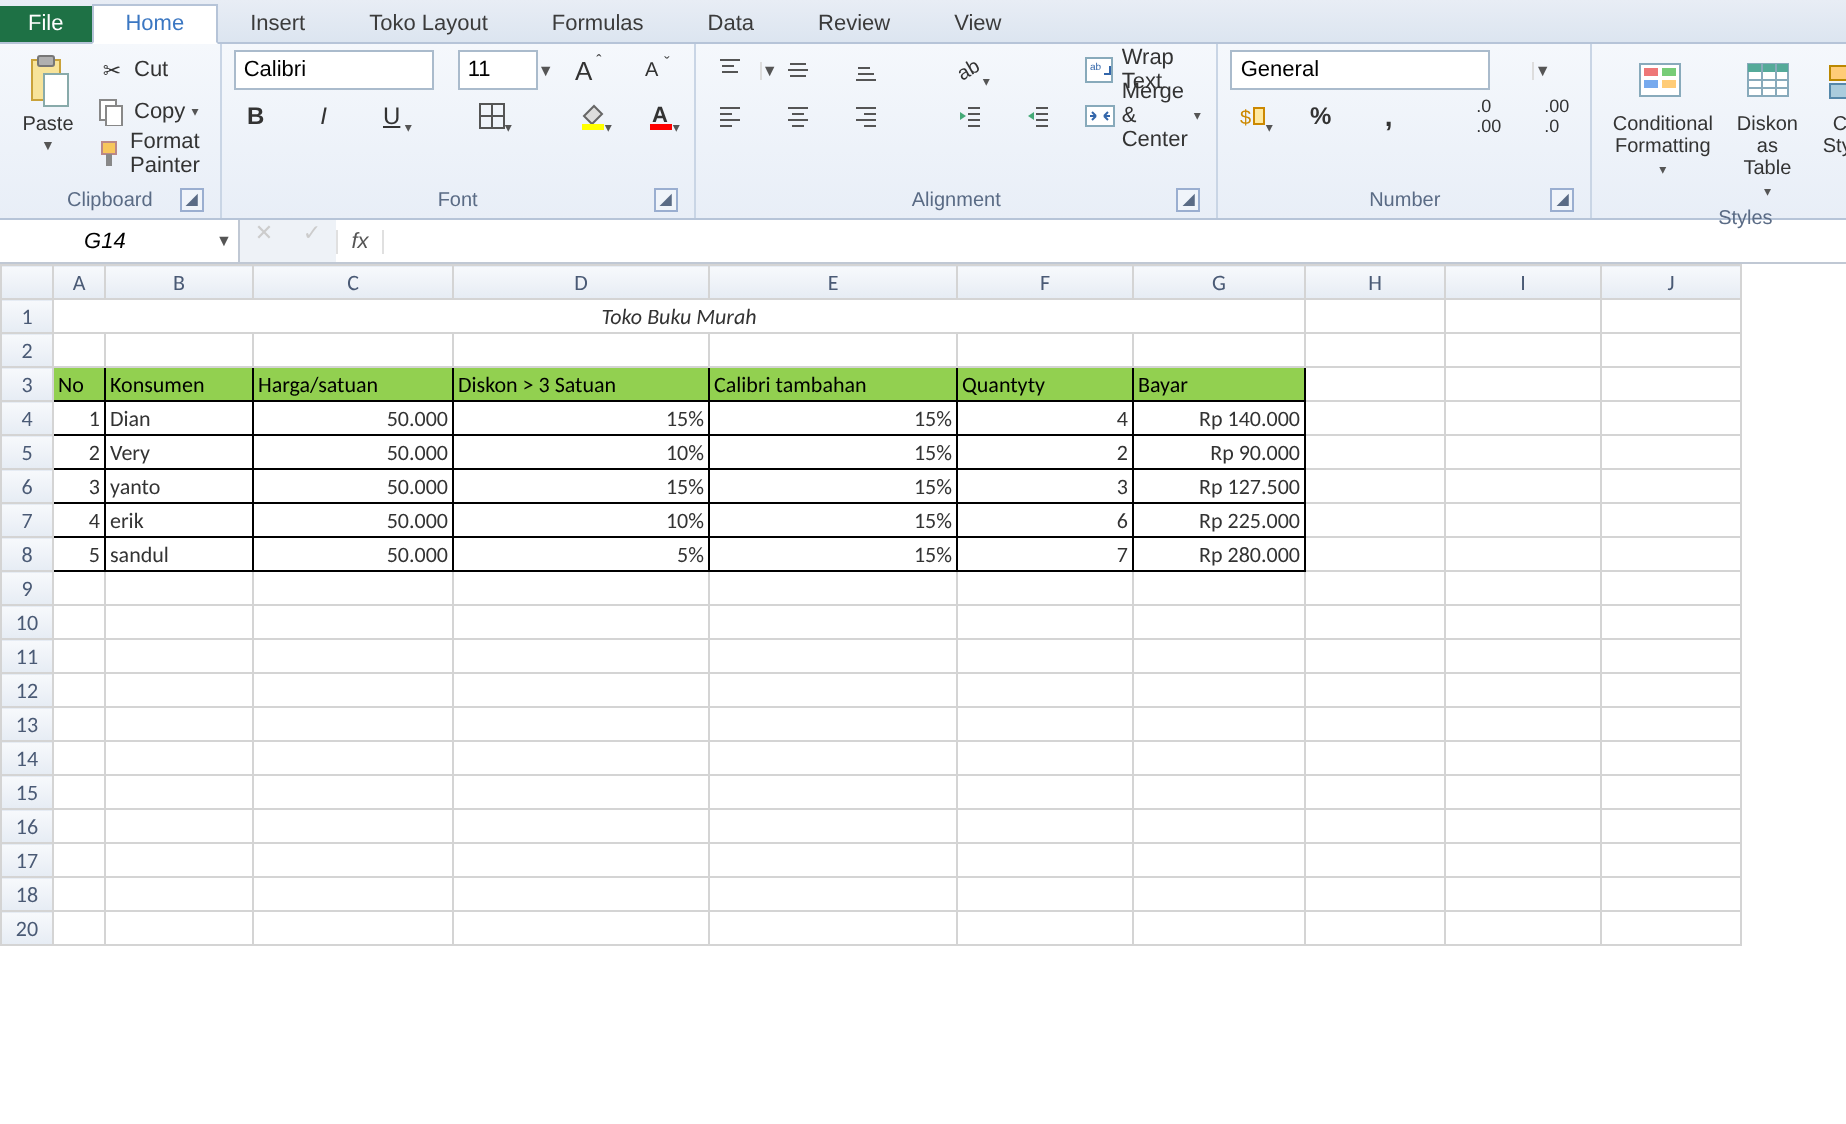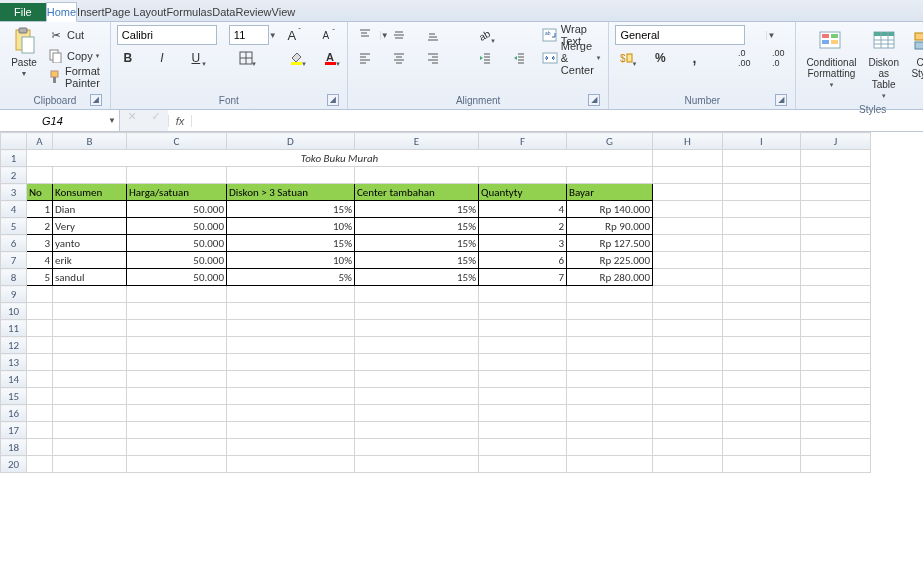--- a/index.html
+++ b/index.html
@@ -1,20 +1,20 @@
 <!DOCTYPE html>
 <html><head>
 <meta charset="utf-8">
 <style>
 * { box-sizing: border-box; margin: 0; padding: 0; font-family: "Segoe UI", Tahoma, sans-serif; }
 body { background: #fff; font-size: 11px; color: #333; overflow: hidden; width: 923px; height: 562px; }
 
 
 .tabs { display: flex; align-items: flex-end; height: 22px; background: linear-gradient(#e8edf5,#dce5f0); border-bottom: 1px solid #b6c4d8; }
-.tab { padding: 3px 0 3px; font-size: 11px; color: #3b3b3b; cursor: pointer; }
+.tab { padding: 3px 16px 3px; font-size: 11px; color: #3b3b3b; cursor: pointer; }
 .tab.file { background: #1e7145; color: #fff; padding: 3px 14px; }
 .tab.active { background: #fff; border: 1px solid #b6c4d8; border-bottom: 1px solid #fff; color: #3b77c2; margin-bottom: -1px; }
 
 
 .ribbon { display: flex; height: 88px; background: linear-gradient(#f5f8fc,#e8eef7); border-bottom: 1px solid #b6c4d8; }
 .group { border-right: 1px solid #c9d5e5; padding: 3px 6px 0; display: flex; flex-direction: column; position: relative; }
 .group-body { flex: 1; display: flex; align-items: flex-start; gap: 4px; }
 .group-label { text-align: center; font-size: 10px; color: #5a6b85; padding: 2px 0 3px; position: relative; }
 .group-label .launcher { position: absolute; right: 2px; bottom: 3px; width: 12px; height: 12px; border: 1px solid #9aaed0; font-size: 8px; line-height: 10px; text-align: center; color: #5a6b85; cursor: pointer; background: #f0f4fa; }
 
@@ -60,21 +60,21 @@
 
 svg { display:block; }
 </style>
 </head>
 <body>
 
 <div class="tabs">
   <div class="tab file">File</div>
   <div class="tab active">Home</div>
   <div class="tab">Insert</div>
-  <div class="tab">Page Layout</div>
+  <div class="tab">Toko Layout</div>
   <div class="tab">Formulas</div>
   <div class="tab">Data</div>
   <div class="tab">Review</div>
   <div class="tab">View</div>
 </div>
 
 <div class="ribbon">
 
   <div class="group">
     <div class="group-body">
@@ -443,21 +443,21 @@
           <td class="datacell"></td>
           <td class="datacell"></td>
           <td class="datacell"></td>
         </tr>
         <tr>
           <th class="rowh">3</th>
           <td class="hdrcell l">No</td>
           <td class="hdrcell l">Konsumen</td>
           <td class="hdrcell l">Harga/satuan</td>
           <td class="hdrcell l">Diskon &gt; 3 Satuan</td>
-          <td class="hdrcell l">Center tambahan</td>
+          <td class="hdrcell l">Calibri tambahan</td>
           <td class="hdrcell l">Quantyty</td>
           <td class="hdrcell l">Bayar</td>
           <td class="datacell"></td>
           <td class="datacell"></td>
           <td class="datacell"></td>
         </tr>
         <tr>
           <th class="rowh">4</th>
           <td class="bordcell r">1</td>
           <td class="bordcell l">Dian</td>

